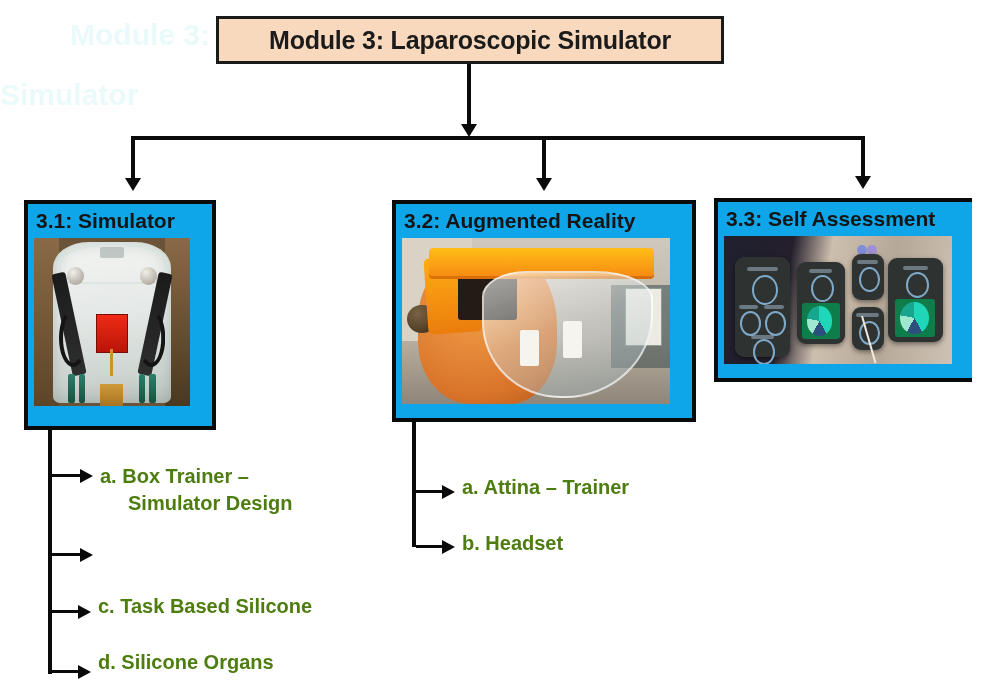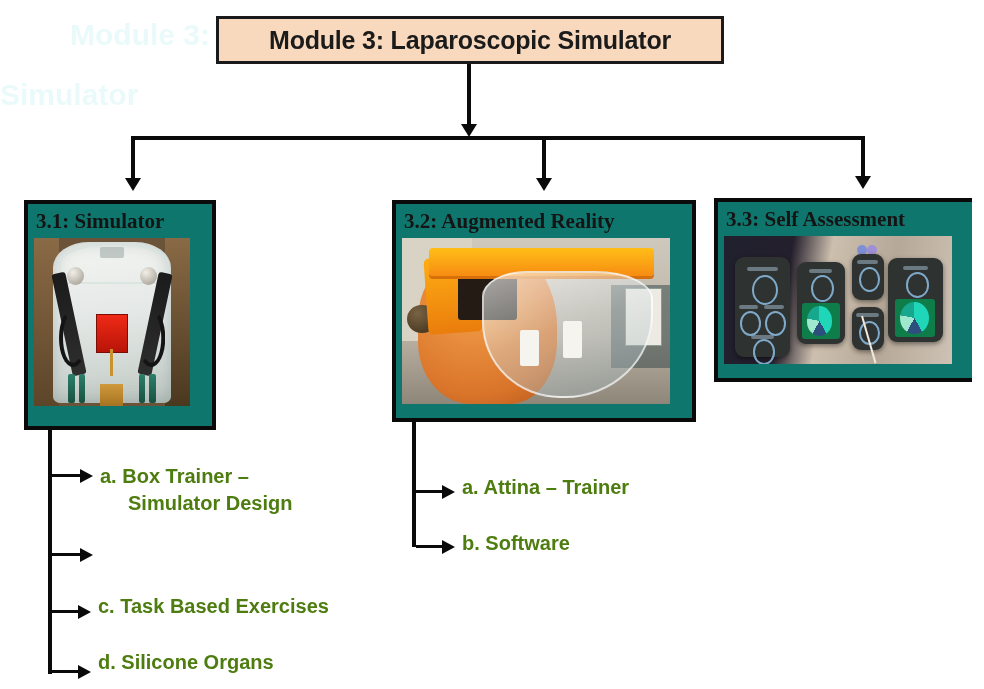--- a/index.html
+++ b/index.html
@@ -37,25 +37,24 @@
     font-size: 25px;
     font-weight: bold;
     color: #1b1b1b;
     letter-spacing: -0.2px;
     white-space: nowrap;
   }
 
   
   .mod-box {
     position: absolute;
-    background: #0f766e;
+    background: #0ea5e9;
     border: 4px solid #0a0a0a;
     box-sizing: border-box;
     padding: 4px 22px 6px 6px;
-    font-family: Liberation Serif, serif;
   }
   .mod-box .mod-title {
     font-size: 21px;
     font-weight: bold;
     color: #141414;
     line-height: 1.25;
     white-space: nowrap;
     padding-left: 2px;
   }
   .mod-photo {
@@ -325,29 +324,29 @@
   <div class="leaf indent2" style="left:100px; top:463px;">
     <span>a. Box Trainer –</span><br>
     <span style="padding-left:28px; display:inline-block;">Simulator Design</span>
   </div>
 
   <div class="ln" style="left:52px; top:553px; width:30px; height:3px;"></div>
   <div class="arrow-right" style="left:80px; top:548px;"></div>
 
   <div class="ln" style="left:52px; top:610px; width:28px; height:3px;"></div>
   <div class="arrow-right" style="left:78px; top:605px;"></div>
-  <div class="leaf" style="left:98px; top:593px;">c. Task Based Exercises</div>
+  <div class="leaf" style="left:98px; top:593px;">c. Task Based Silicone</div>
 
   <div class="ln" style="left:52px; top:670px; width:28px; height:3px;"></div>
   <div class="arrow-right" style="left:78px; top:665px;"></div>
   <div class="leaf" style="left:98px; top:649px;">d. Silicone Organs</div>
 
   <div class="ln" style="left:412px; top:421px; width:4px; height:126px;"></div>
 
   <div class="ln" style="left:416px; top:490px; width:28px; height:3px;"></div>
   <div class="arrow-right" style="left:442px; top:485px;"></div>
   <div class="leaf" style="left:462px; top:474px;">a. Attina – Trainer</div>
 
   <div class="ln" style="left:416px; top:545px; width:28px; height:3px;"></div>
   <div class="arrow-right" style="left:442px; top:540px;"></div>
-  <div class="leaf" style="left:462px; top:530px;">b. Software</div>
+  <div class="leaf" style="left:462px; top:530px;">b. Headset</div>
 
 </div>
 
 </body></html>

